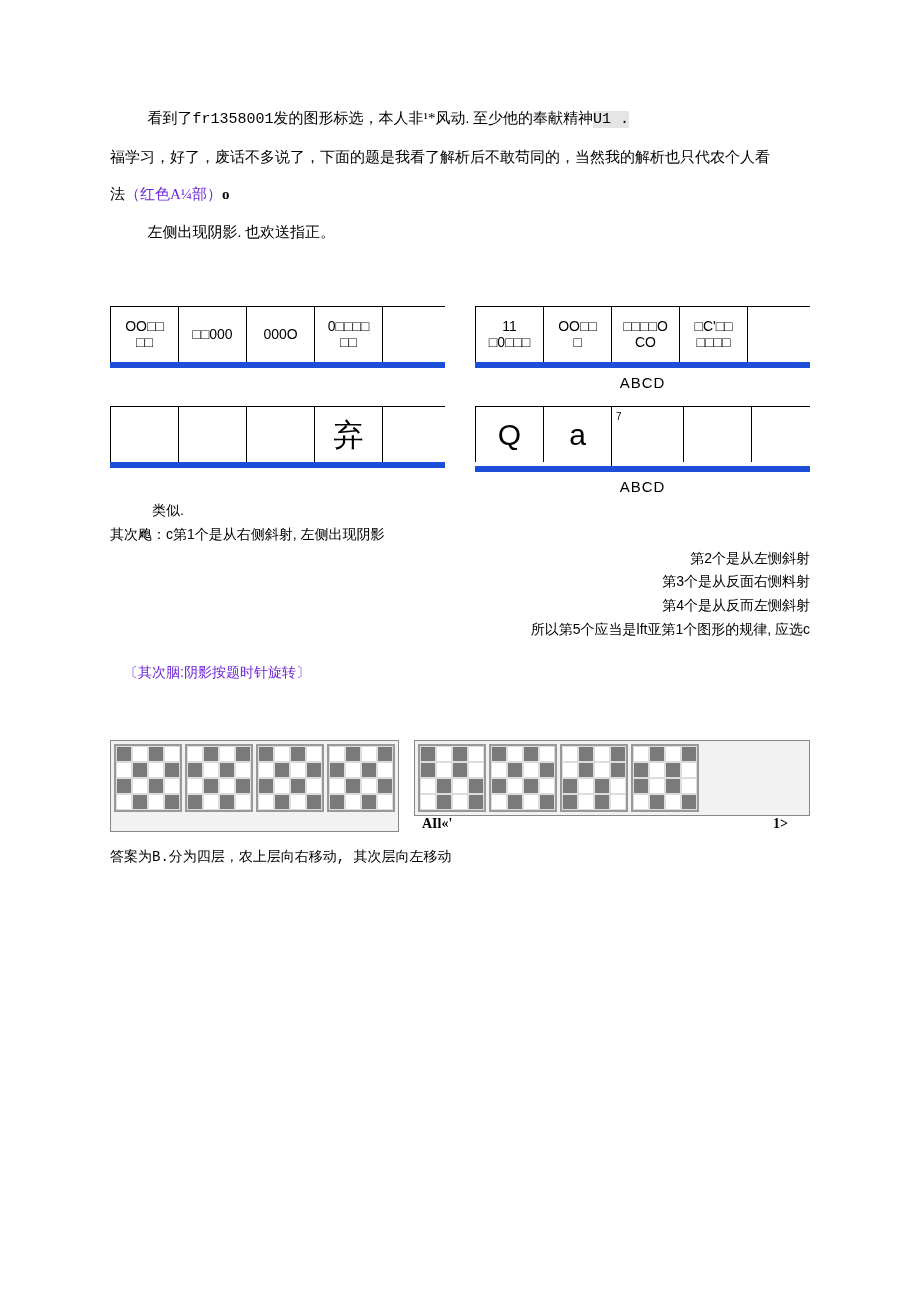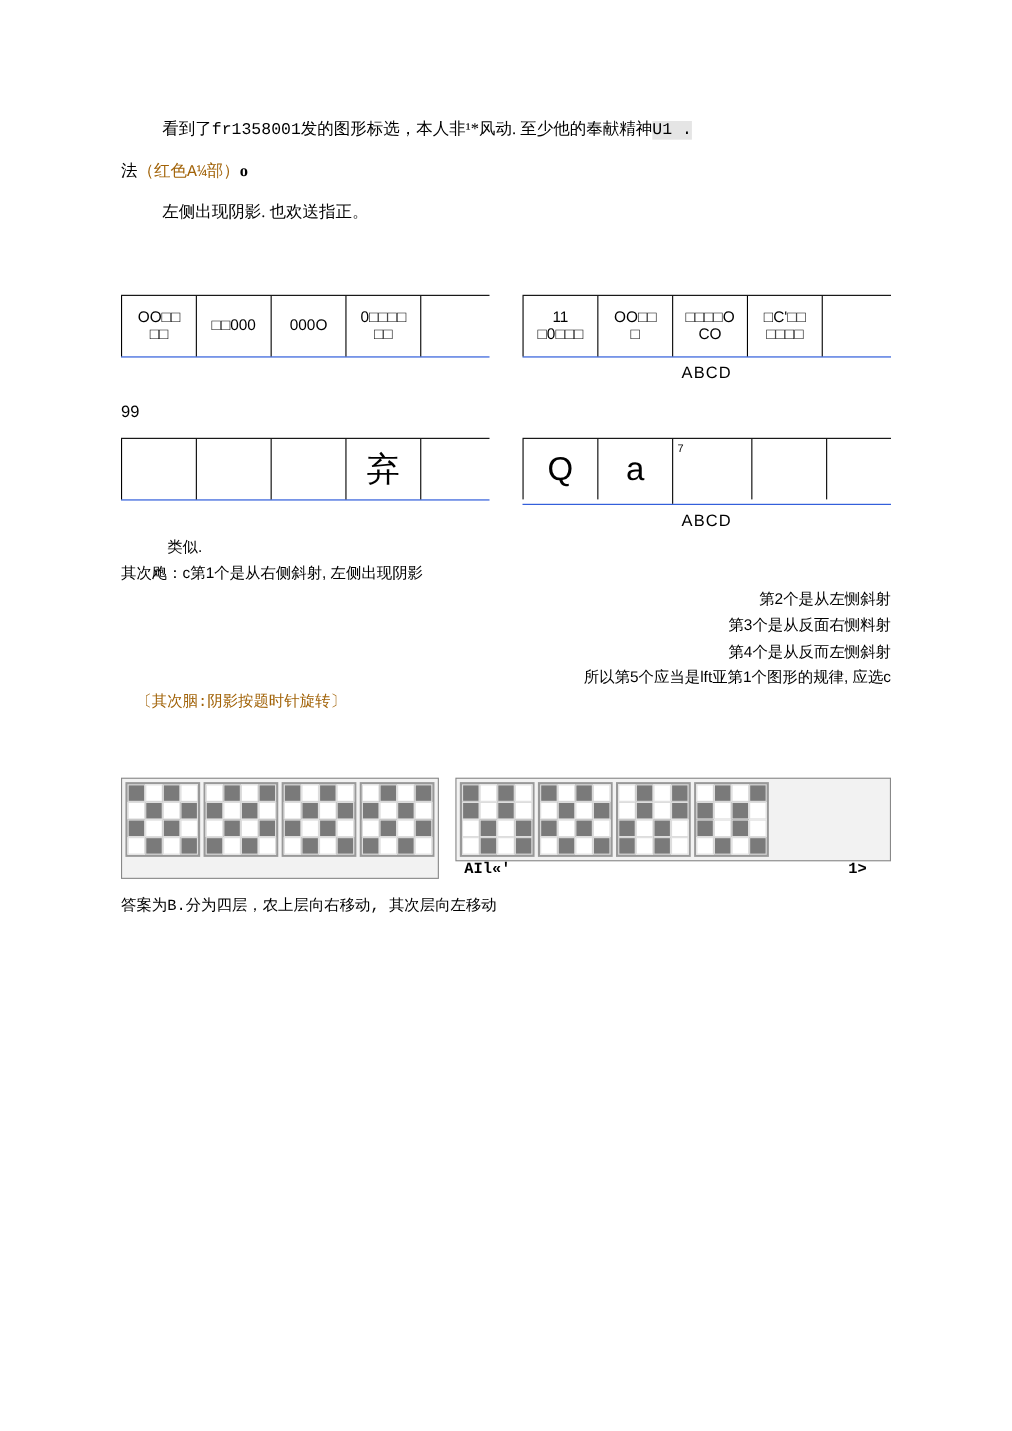--- a/index.html
+++ b/index.html
@@ -14,25 +14,25 @@
   .page {
     padding: 100px 110px 200px 110px;
   }
   .p {
     line-height: 2.5;
     margin: 0;
   }
   .indent { text-indent: 2.5em; }
   .mono { font-family: Consolas, "Courier New", monospace; font-weight: normal; }
   .bold { font-weight: bold; }
-  .red { color: #a16207; font-family: Liberation Mono, monospace; }
+  .red { color: #6d28d9; }
   .hl { background: #e5e5e5; }
   .section-gap { height: 40px; }
   .row { display: flex; gap: 30px; margin-top: 15px; }
-  .boxes { display: flex; border-top: 1px solid #000; border-bottom: 1px solid #1d4ed8; }
+  .boxes { display: flex; border-top: 1px solid #000; border-bottom: 6px solid #1d4ed8; }
   .cell {
     border-left: 1px solid #000;
     width: 67px; height: 55px;
     display: flex; flex-direction: column;
     align-items: center; justify-content: center;
     font-family: Arial, sans-serif;
     font-size: 14px; text-align: center;
     line-height: 1.1;
   }
   .boxes .cell:last-child { border-right: 1px solid #000; }
@@ -53,32 +53,33 @@
   .grids-row { display: flex; gap: 15px; margin-top: 55px; }
   .grids-group { display: flex; gap: 3px; border: 1px solid #888; padding: 3px; background: #f2f2f2; }
   .grid4 {
     width: 64px; height: 64px;
     display: grid; grid-template-columns: repeat(4,1fr); grid-template-rows: repeat(4,1fr);
     border: 2px solid #999; background: #fff;
   }
   .grid4 span { border: 1px solid #ddd; }
   .dk { background: #7a7a7a; }
   .lt { background: #fff; }
-  .ann { font-family: Liberation Mono, monospace; font-weight: bold; font-size: 14px; display: flex; }
+  .ann { font-family: Liberation Serif, serif; font-weight: bold; font-size: 14px; display: flex; }
   .ann .a1 { margin-left: 8px; }
   .ann .a2 { margin-left: auto; margin-right: 22px; }
 </style>
 </head>
 <body>
 
 <div class="page">
 
   <p class="p indent">
     <span>看到了</span><span class="mono">fr1358001</span><span>发的图形标选，本人非¹*风动. 至少他的奉献精神</span><span class="mono hl">U1 .</span>
   </p>
+  <p class="p">福学习，好了，废话不多说了，下面的题是我看了解析后不敢苟同的，当然我的解析也只代农个人看</p>
   <p class="p">
     <span>法</span><span class="red">（红色A¼部）</span><span class="bold">o</span>
   </p>
   <p class="p indent">左侧出现阴影. 也欢送指正。</p>
 
   <div class="section-gap"></div>
 
   <div class="row">
     <div class="col">
       <div class="boxes">
@@ -92,21 +93,20 @@
       <div class="boxes">
         <div class="cell">11<br>□0□□□</div>
         <div class="cell">OO□□<br>□</div>
         <div class="cell">□□□□O<br>CO</div>
         <div class="cell">□C'□□<br>□□□□</div>
       </div>
       <div class="abcd">ABCD</div>
     </div>
   </div>
 
-  <div class="q99">99</div>
 
   <div class="row">
     <div class="col">
       <div class="boxes">
         <div class="cell big"></div>
         <div class="cell big"></div>
         <div class="cell big"></div>
         <div class="cell big" style="font-family:'SimSun';">弃</div>
       </div>
     </div>
@@ -121,21 +121,21 @@
     </div>
   </div>
 
   <div class="body-text">
     <p class="line pad1">类似.</p>
     <p class="line">其次飑：c第1个是从右侧斜射, 左侧出现阴影</p>
     <p class="line pad2">第2个是从左恻斜射</p>
     <p class="line pad2">第3个是从反面右恻料射</p>
     <p class="line pad2">第4个是从反而左恻斜射</p>
     <p class="line pad2">所以第5个应当是lft亚第1个图形的规律, 应选c</p>
-    <p class="line red" style="padding-left:14px;">〔其次胭:阴影按题时针旋转〕</p>
+    <p class="line red" style="padding-left:14px;margin-top:19px;">〔其次胭:阴影按题时针旋转〕</p>
   </div>
 
   <div class="grids-row">
     <div class="grids-group">
       <div class="grid4">
           <span class="dk"></span>
           <span class="lt"></span>
           <span class="dk"></span>
           <span class="lt"></span>
           <span class="lt"></span>

